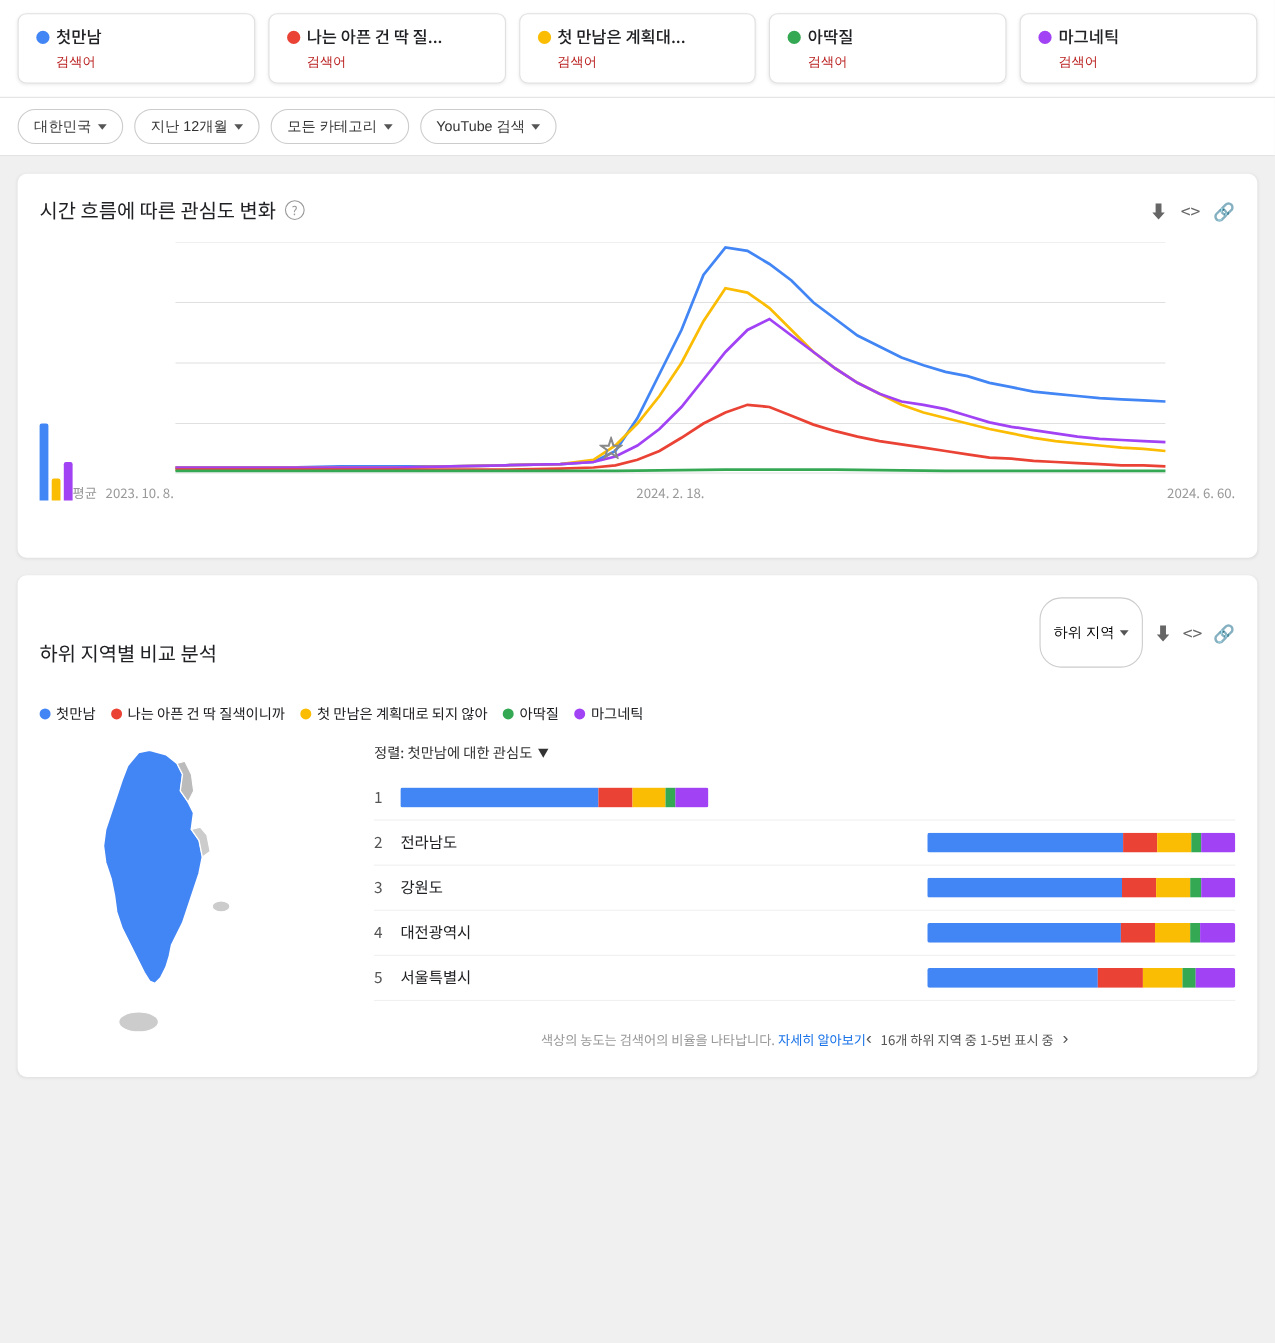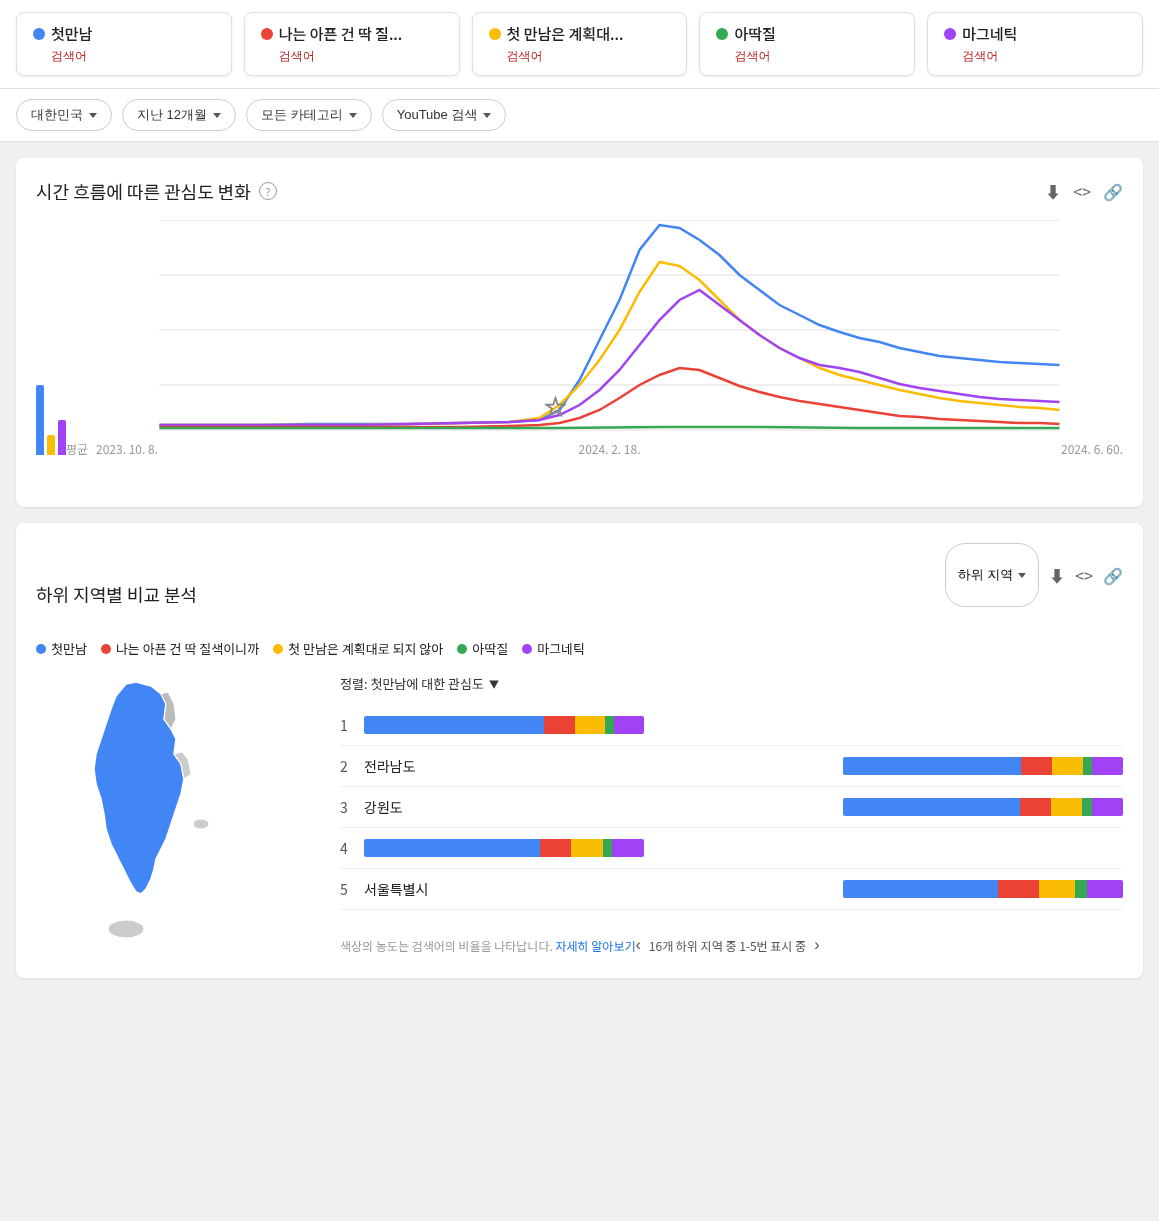--- a/index.html
+++ b/index.html
@@ -251,20 +251,21 @@
     <div class="rank-bars">
               <div class="rank-bar-seg" style="width:63.3%;background:#4285f4;"></div>
               <div class="rank-bar-seg" style="width:11.1%;background:#ea4335;"></div>
               <div class="rank-bar-seg" style="width:11.1%;background:#fbbc04;"></div>
               <div class="rank-bar-seg" style="width:3.3%;background:#34a853;"></div>
               <div class="rank-bar-seg" style="width:11.1%;background:#a142f4;"></div>
             </div>
   </div>
           <div class="rank-row">
     <span class="rank-num">4</span>
+    <span class="rank-name">대전광역시</span>
     <div class="rank-bars">
               <div class="rank-bar-seg" style="width:62.9%;background:#4285f4;"></div>
               <div class="rank-bar-seg" style="width:11.2%;background:#ea4335;"></div>
               <div class="rank-bar-seg" style="width:11.2%;background:#fbbc04;"></div>
               <div class="rank-bar-seg" style="width:3.4%;background:#34a853;"></div>
               <div class="rank-bar-seg" style="width:11.2%;background:#a142f4;"></div>
             </div>
   </div>
           <div class="rank-row">
     <span class="rank-num">5</span>
@@ -272,21 +273,21 @@
     <div class="rank-bars">
               <div class="rank-bar-seg" style="width:55.3%;background:#4285f4;"></div>
               <div class="rank-bar-seg" style="width:14.9%;background:#ea4335;"></div>
               <div class="rank-bar-seg" style="width:12.8%;background:#fbbc04;"></div>
               <div class="rank-bar-seg" style="width:4.3%;background:#34a853;"></div>
               <div class="rank-bar-seg" style="width:12.8%;background:#a142f4;"></div>
             </div>
   </div>
         </div>
 
-      <div style="display:flex; justify-content:flex-start; align-items:center; margin-top:14px;">
+      <div style="display:flex; justify-content:center; align-items:center; margin-top:14px;">
         <div class="footer-note">
           <span>색상의 농도는 검색어의 비율을 나타납니다.</span>
           <a href="#">자세히 알아보기</a>
         </div>
         <div class="pagination">
           <button>‹</button>
           <span>16개 하위 지역 중 1-5번 표시 중</span>
           <button>›</button>
         </div>
       </div>

